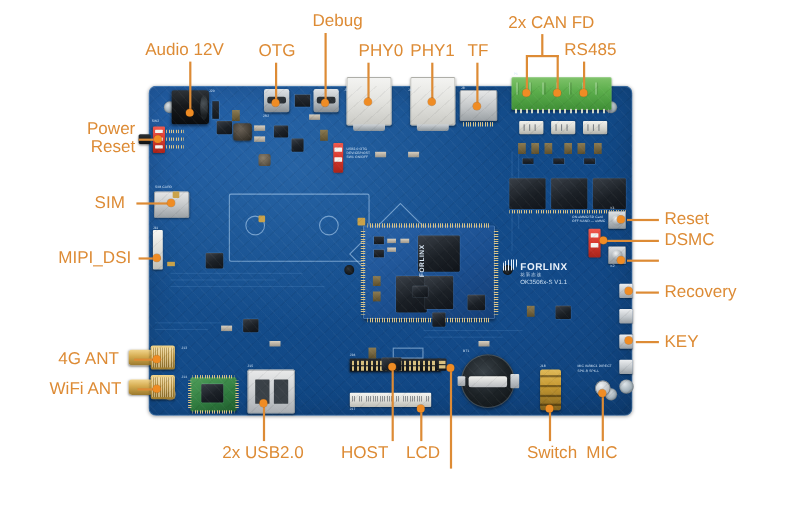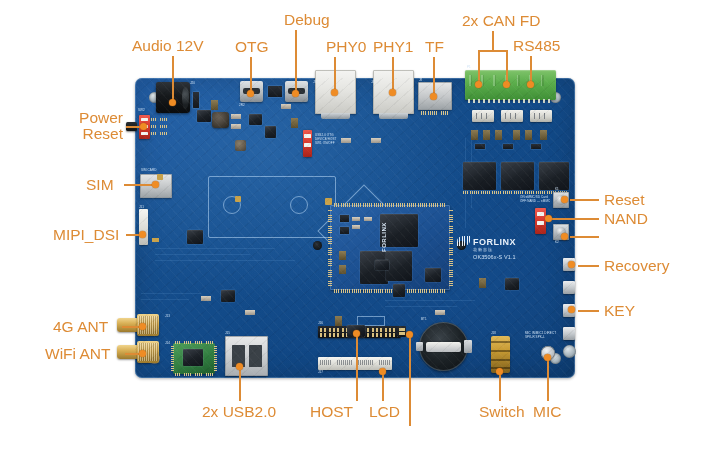--- a/index.html
+++ b/index.html
@@ -473,21 +473,21 @@
   <div class="dot" style="left:139px;top:323px;"></div>
 
   <div class="label" style="left:45px;top:345px;text-align:right;">WiFi ANT</div>
   <div class="lead h" style="left:125px;top:353px;width:21px;"></div>
   <div class="dot" style="left:139px;top:350px;"></div>
 
   <div class="label" style="left:604px;top:191px;">Reset</div>
   <div class="lead h" style="left:570px;top:199px;width:29px;"></div>
   <div class="dot" style="left:561px;top:196px;"></div>
 
-  <div class="label" style="left:604px;top:210px;">NAND</div>
+  <div class="label" style="left:604px;top:210px;">DSMC</div>
   <div class="lead h" style="left:551px;top:218px;width:48px;"></div>
   <div class="dot" style="left:545px;top:215px;"></div>
 
   <div class="lead h" style="left:570px;top:236px;width:29px;"></div>
   <div class="dot" style="left:561px;top:233px;"></div>
 
   <div class="label" style="left:604px;top:257px;">Recovery</div>
   <div class="lead h" style="left:578px;top:265px;width:21px;"></div>
   <div class="dot" style="left:568px;top:261px;"></div>
 

